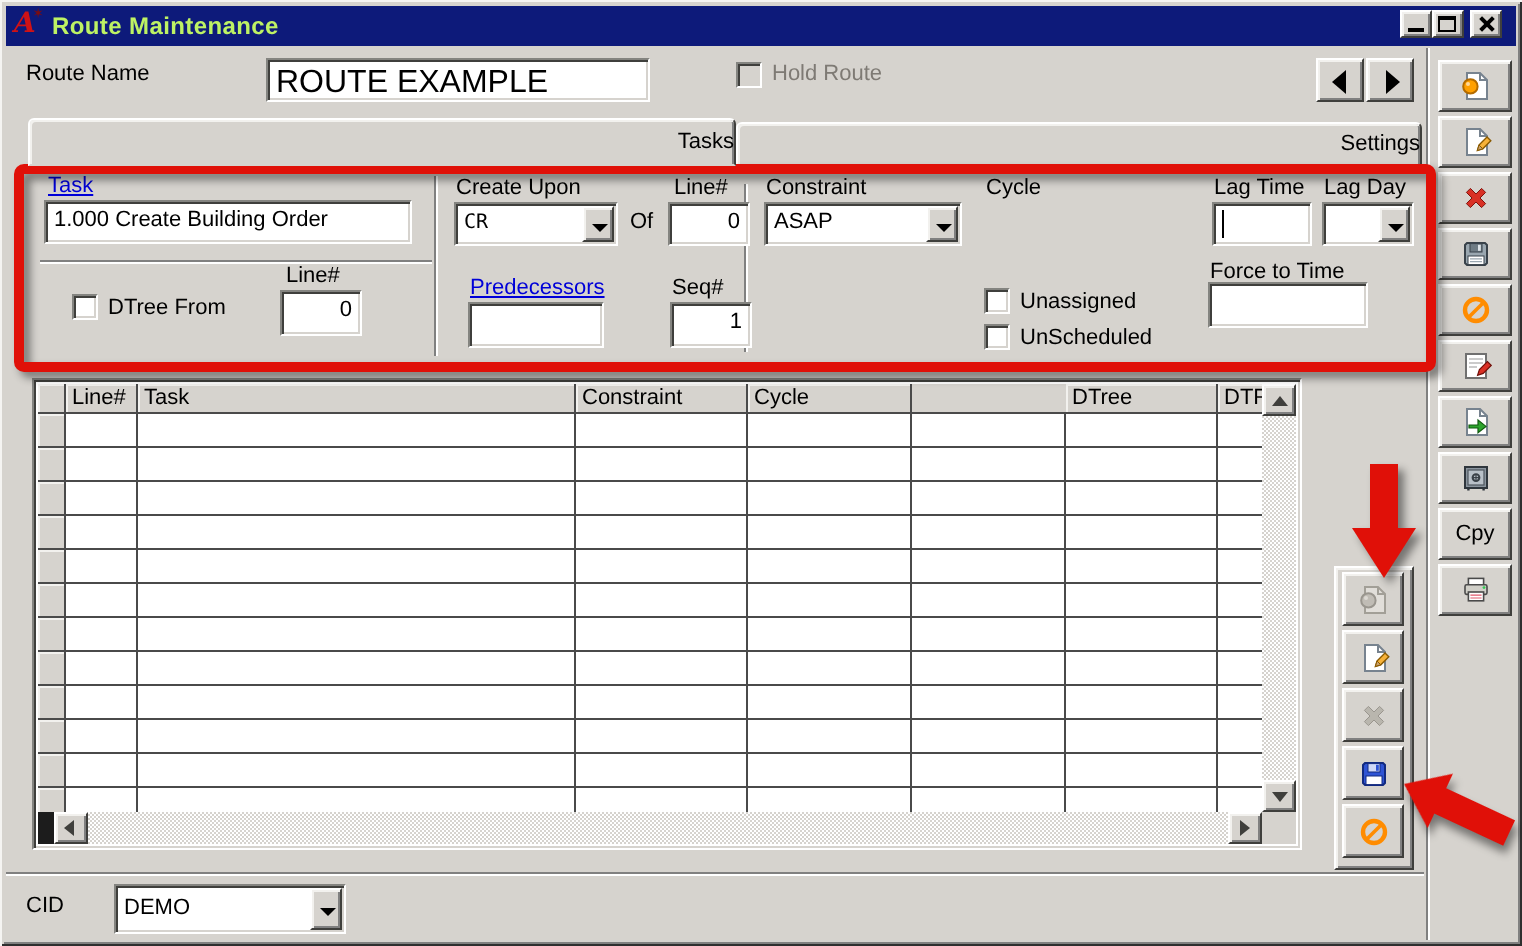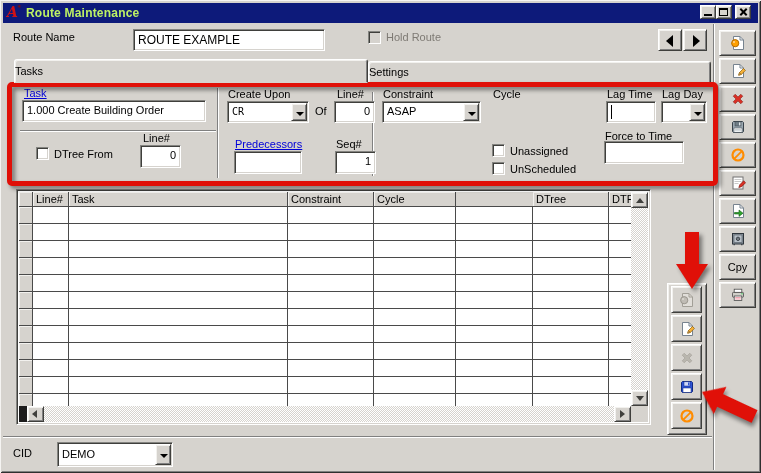--- a/index.html
+++ b/index.html
@@ -33,21 +33,21 @@
   .app-icon span{position:absolute;left:1px;top:-1px;color:#cf1216;font-family:"DejaVu Serif",serif;
     font-weight:bold;font-style:italic;font-size:14px;line-height:16px;}
   .app-icon i{position:absolute;right:0px;top:-2px;color:#7a0d10;font-size:7px;font-style:normal;}
   .wbtn{position:absolute;top:5px;width:16px;height:14px;}
   .wbtn .glyph{position:absolute;}
   .g-min{left:3px;bottom:2px;width:8px;height:2px;background:#000;}
   .g-max{left:2px;top:2px;width:9px;height:8px;border:1px solid #000;border-top:2px solid #000;}
   .g-x1,.g-x2{left:3px;top:5px;width:9px;height:2px;background:#000;}
   .g-x1{transform:rotate(45deg);}
   .g-x2{transform:rotate(-45deg);}
-  .tab{position:absolute;text-align:left;background:#d6d3ce;
+  .tab{position:absolute;text-align:right;background:#d6d3ce;
     border:1px solid;border-color:#fff #3f3f3c transparent #fff;
     box-shadow: inset 1px 1px 0 #f2f1ee, inset -1px 0 0 #808080;
     border-radius:3px 3px 0 0;}
   .redbox{position:absolute;border:5px solid var(--red,#e01008);border-radius:5px;pointer-events:none;}
   .divider-v{position:absolute;width:2px;border-left:1px solid #808080;border-right:1px solid #fff;}
   .divider-h{position:absolute;height:2px;border-top:1px solid #808080;border-bottom:1px solid #fff;}
   .cb{position:absolute;width:13px;height:13px;background:#fff;border:1px solid;
     border-color:#848480 #fff #fff #848480;box-shadow: inset 1px 1px 0 #3f3f3c, inset -1px -1px 0 #d6d3ce;}
   .cb.dis{background:#d6d3ce;}
   .combo{position:absolute;}
@@ -135,21 +135,21 @@
     </div>
   <div class="wbtn raised" style="left:716px;">
       <span class="glyph g-max"></span>
     </div>
   <div class="wbtn raised" style="left:735px;">
       <span class="glyph g-x1"></span>
       <span class="glyph g-x2"></span>
     </div>
 
   <div class="lbl" style="left:13px;top:31px;">Route Name</div>
-  <div class="sunken field" style="left:133px;top:29px;width:192px;height:22px;font-size:12px;">ROUTE EXAMPLE</div>
+  <div class="sunken field" style="left:133px;top:29px;width:192px;height:22px;font-size:16px;">ROUTE EXAMPLE</div>
   <span class="cb dis" style="left:368px;top:31px;"></span>
   <div class="lbl dis" style="left:386px;top:31px;">Hold Route</div>
   <div class="navbtn raised" style="left:658px;top:29px;">
       <span class="tri-l"></span>
     </div>
   <div class="navbtn raised" style="left:683px;top:29px;">
       <span class="tri-r"></span>
     </div>
 
   <div class="tab" style="left:14px;top:59px;width:354px;height:24px;line-height:22px;z-index:2;">Tasks</div>

